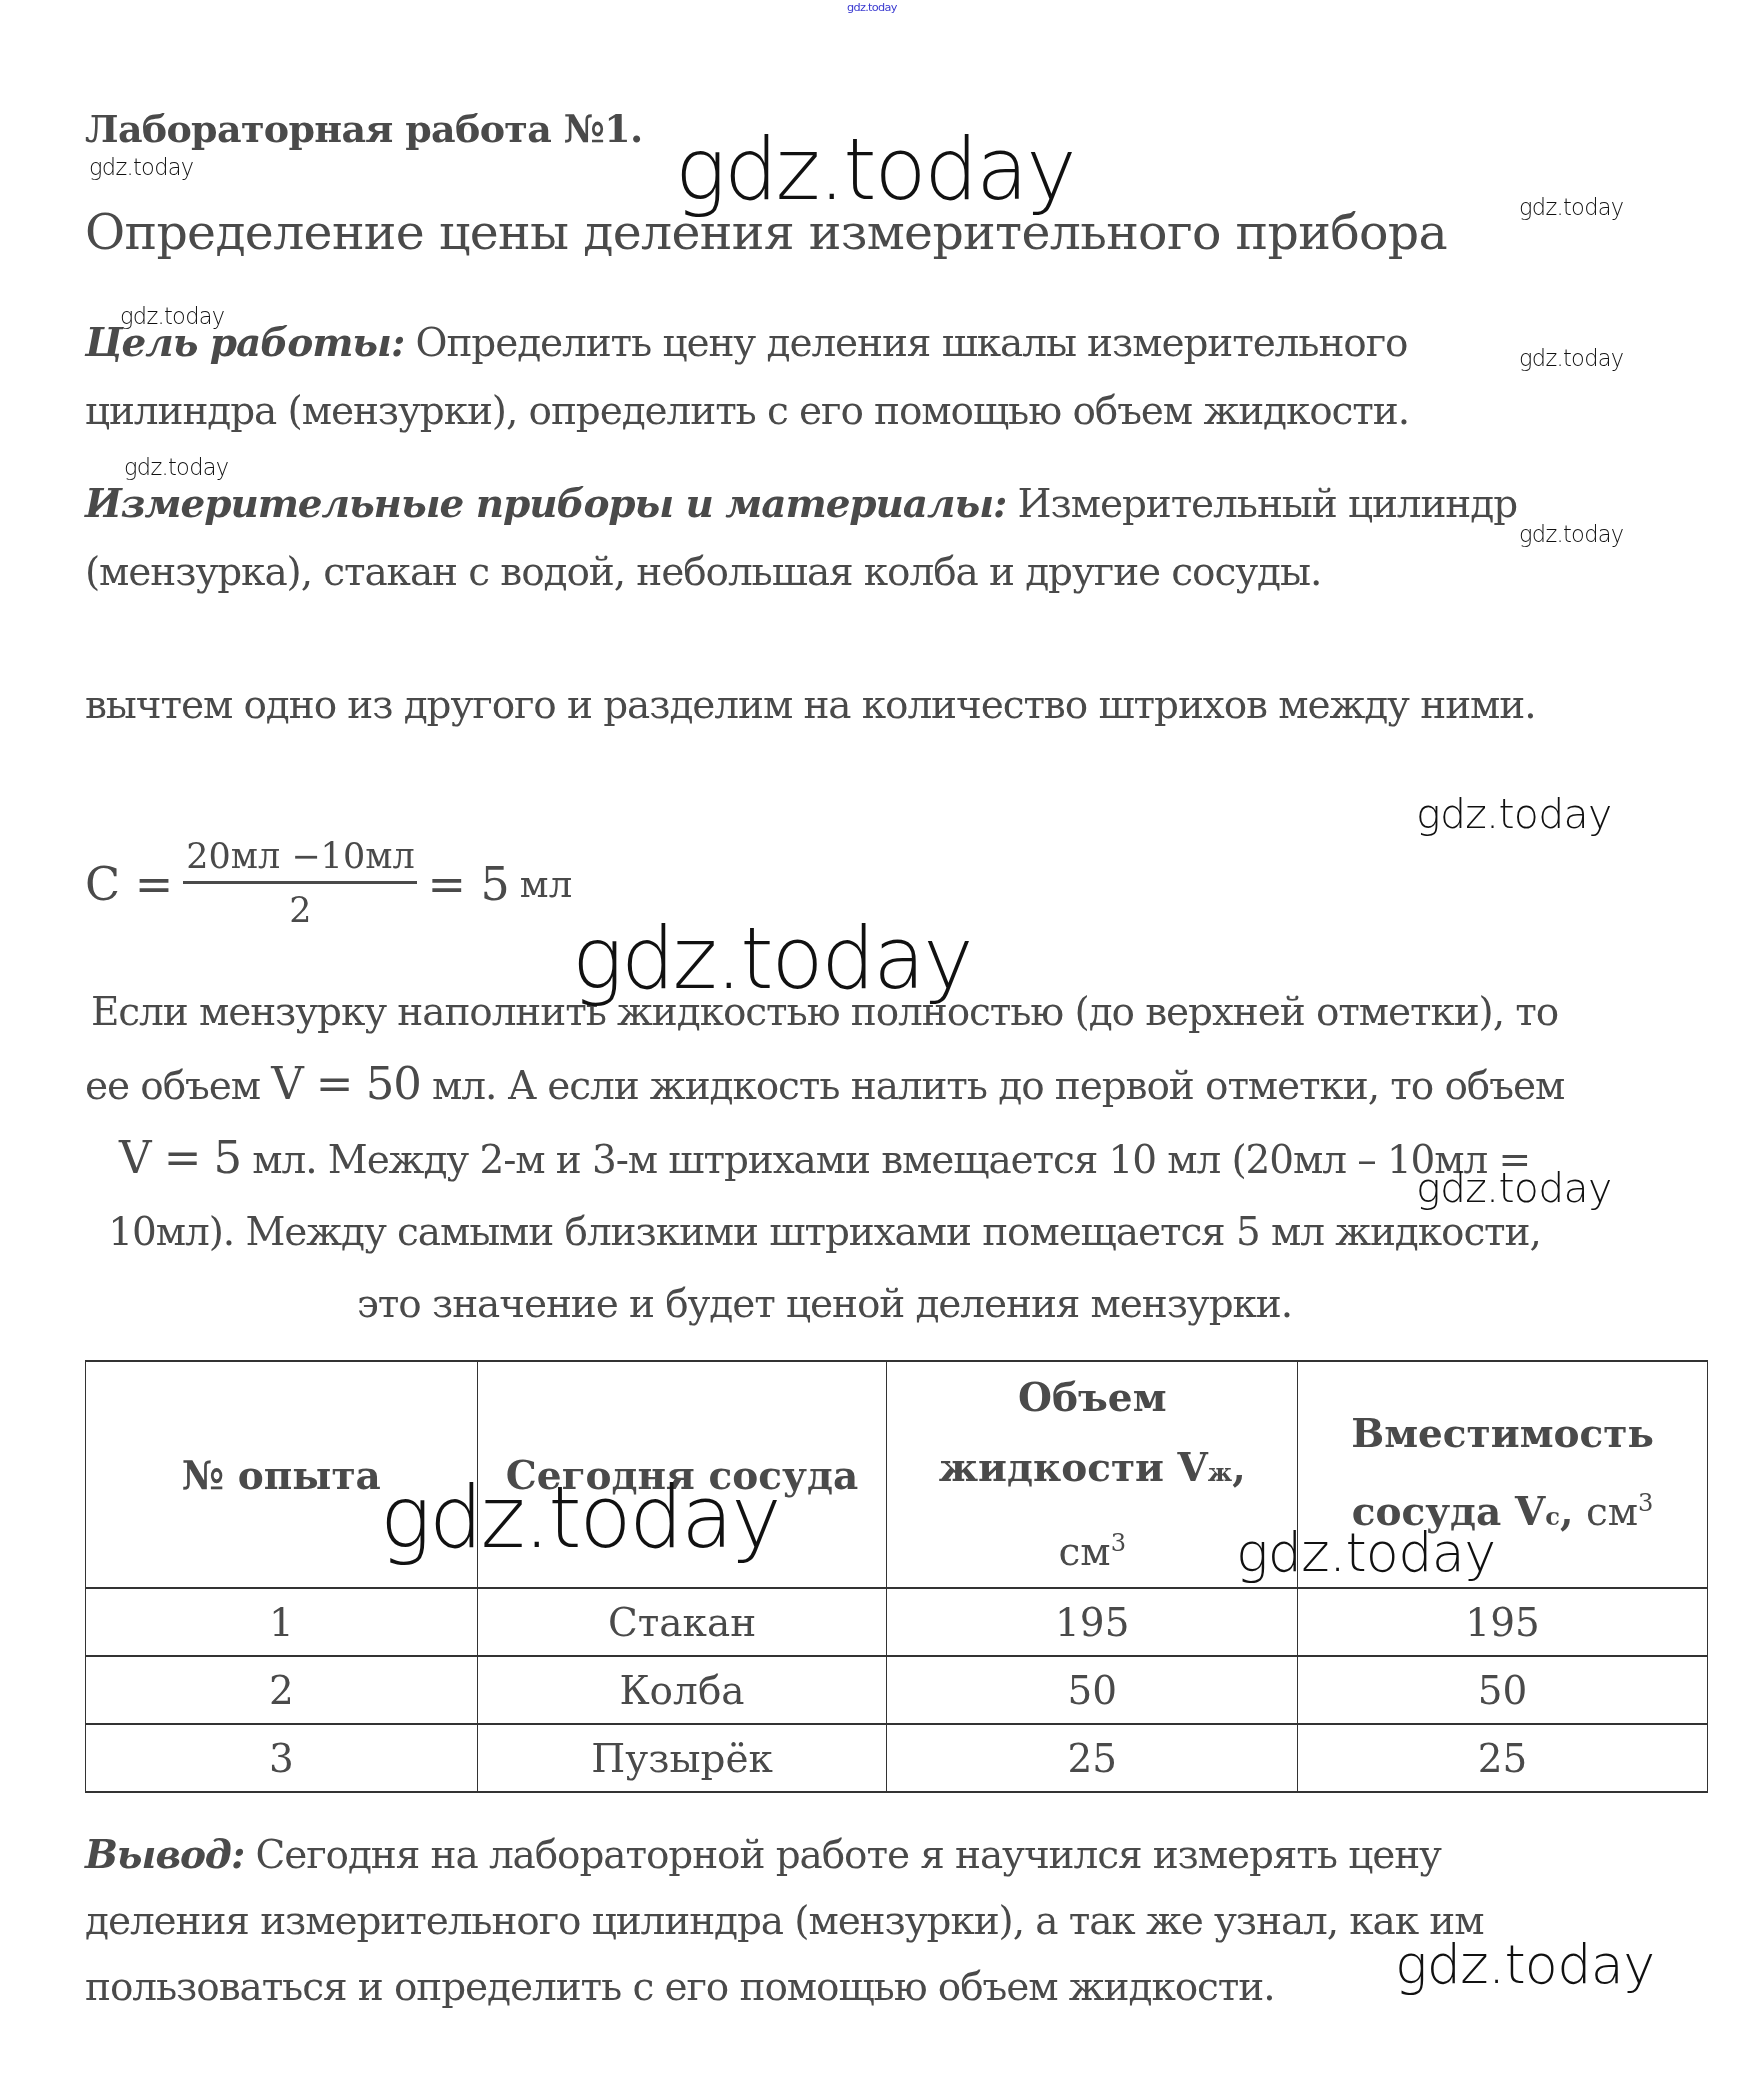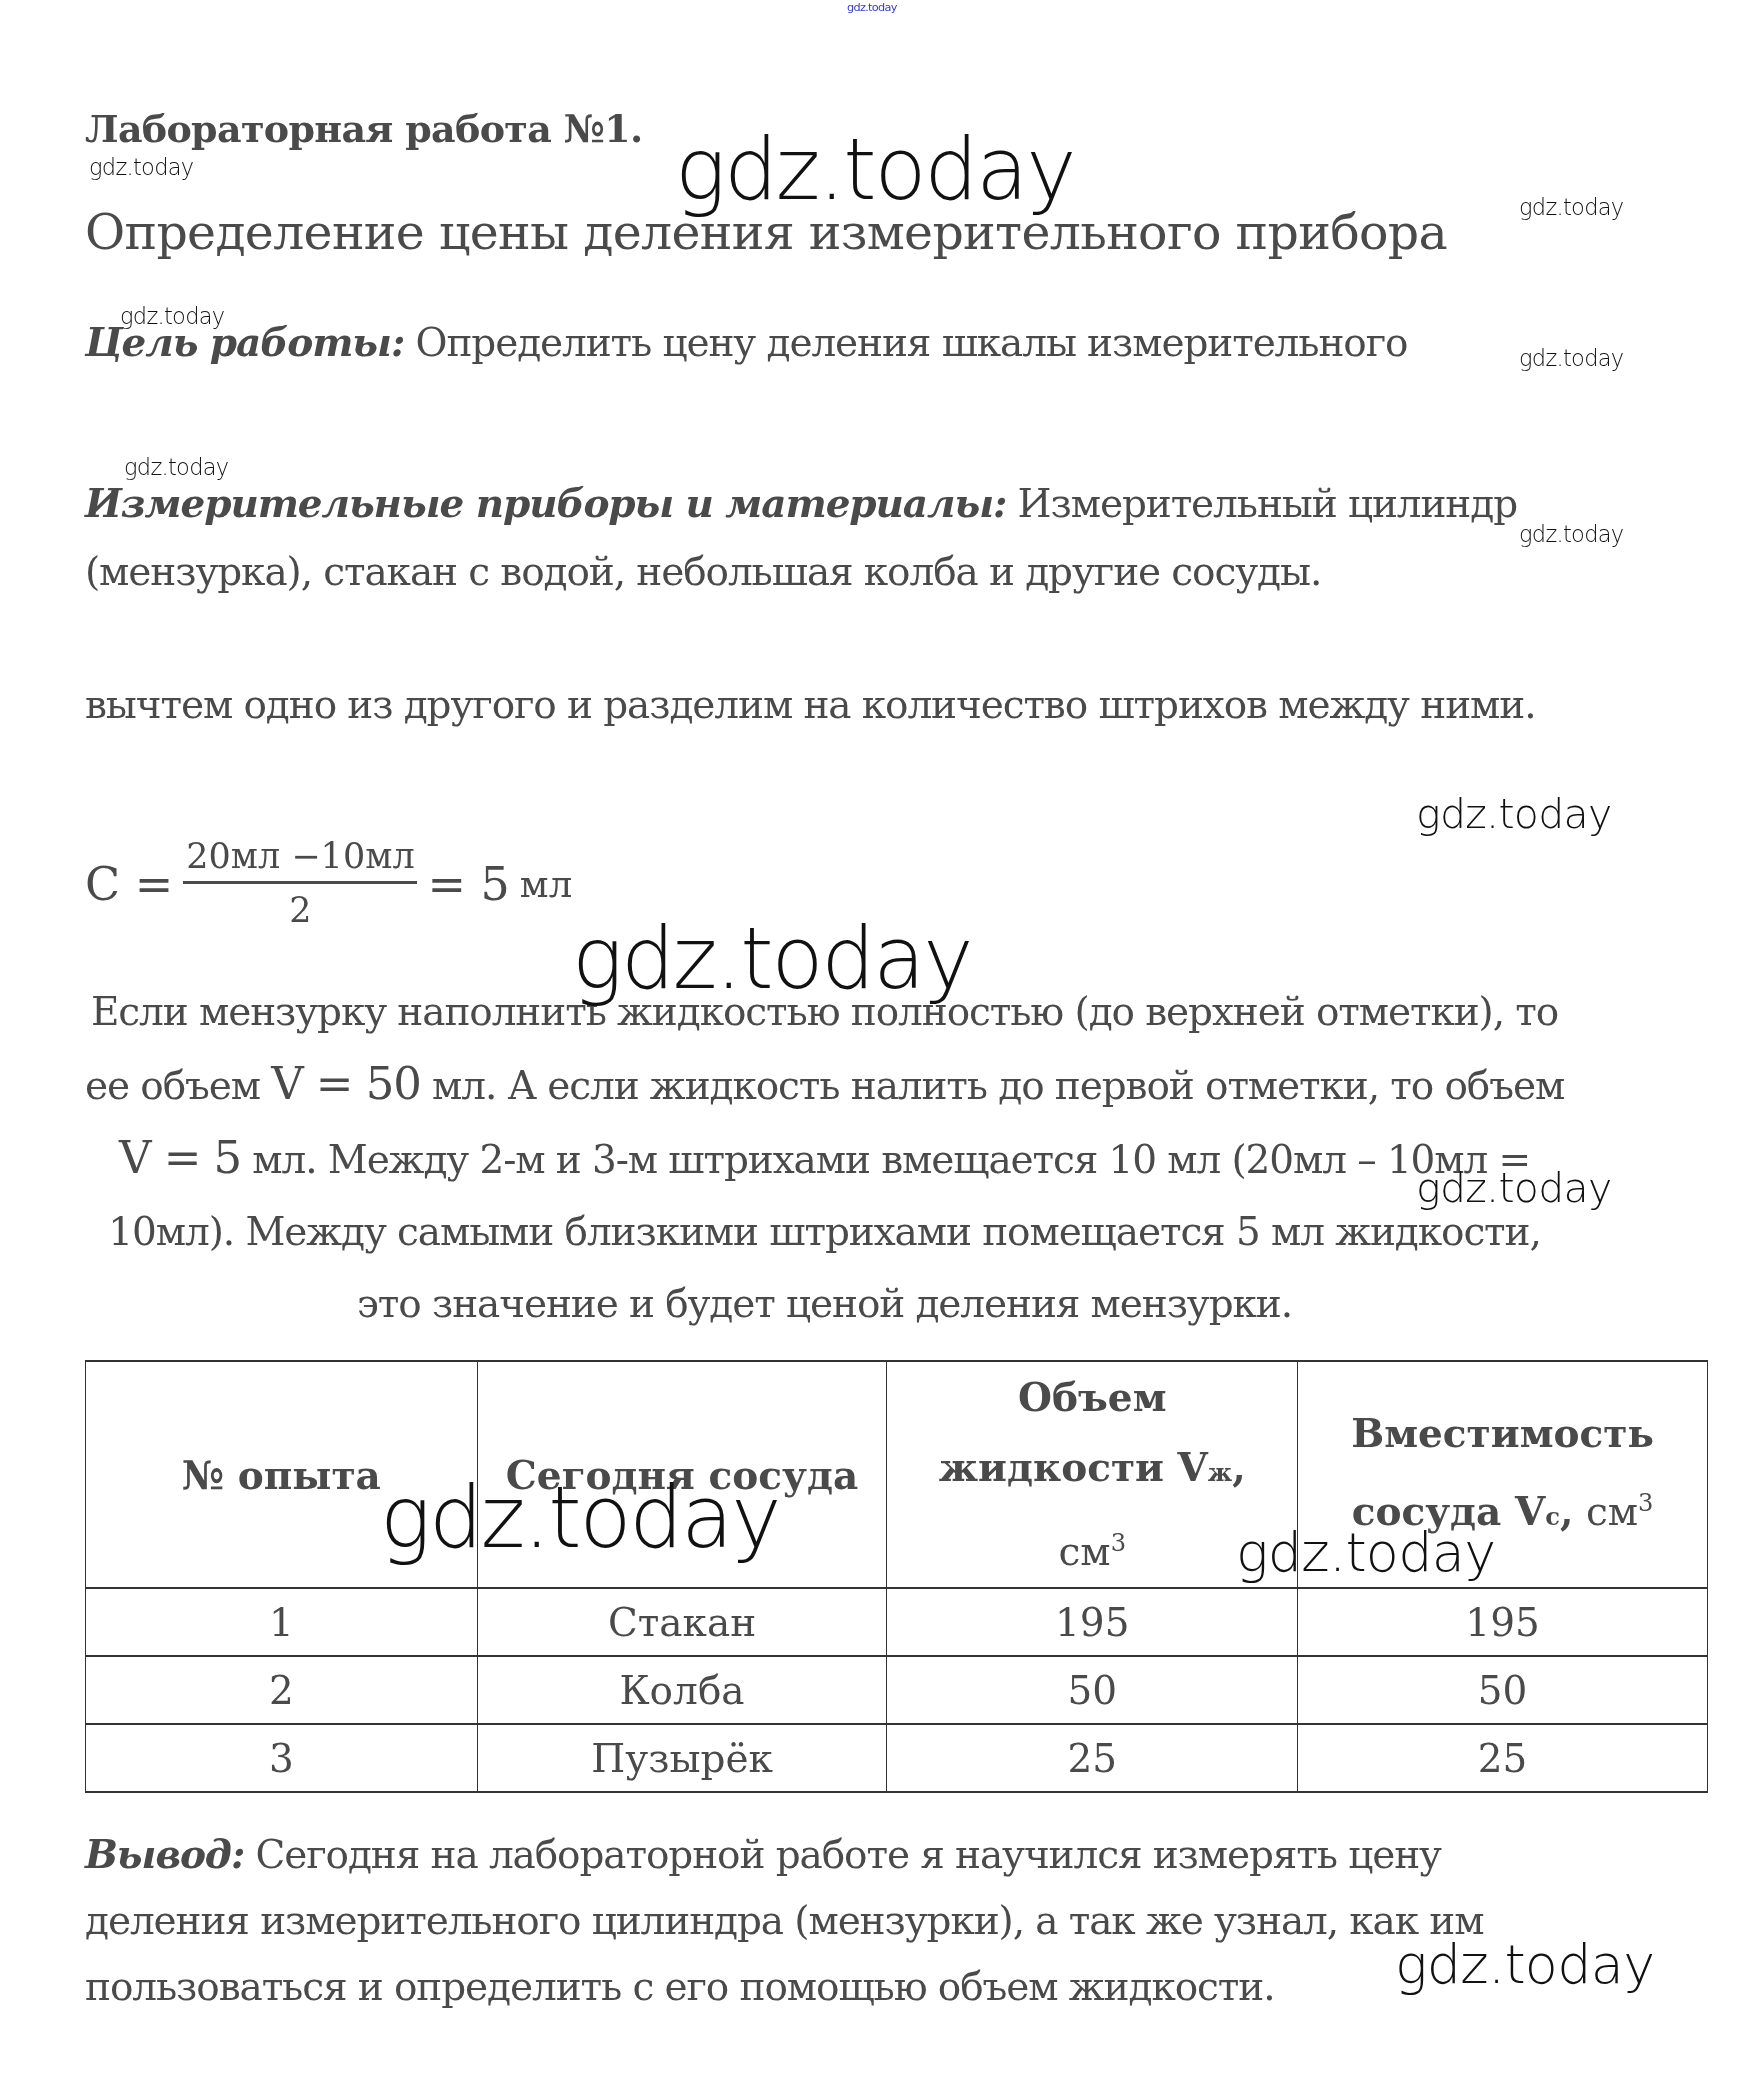--- a/index.html
+++ b/index.html
@@ -32,20 +32,21 @@
 </head>
 <body>
 
 <div class="wm wm-top" style="left:847px; top:1.4px;">gdz.today</div>
 
 <div class="abs title">Лабораторная работа №1.</div>
 <div class="abs subtitle">Определение цены деления измерительного прибора</div>
 
 <div class="para" style="top:308px;">
   <div><span class="lead">Цель работы:</span><span> Определить цену деления шкалы измерительного</span></div>
+  <div>цилиндра (мензурки), определить с его помощью объем жидкости.</div>
 </div>
 
 <div class="para" style="top:469px;">
   <div><span class="lead">Измерительные приборы и материалы:</span><span> Измерительный цилиндр</span></div>
   <div>(мензурка), стакан с водой, небольшая колба и другие сосуды.</div>
 </div>
 
 <div class="para" style="top:671px;">
   <div>вычтем одно из другого и разделим на количество штрихов между ними.</div>
 </div>

